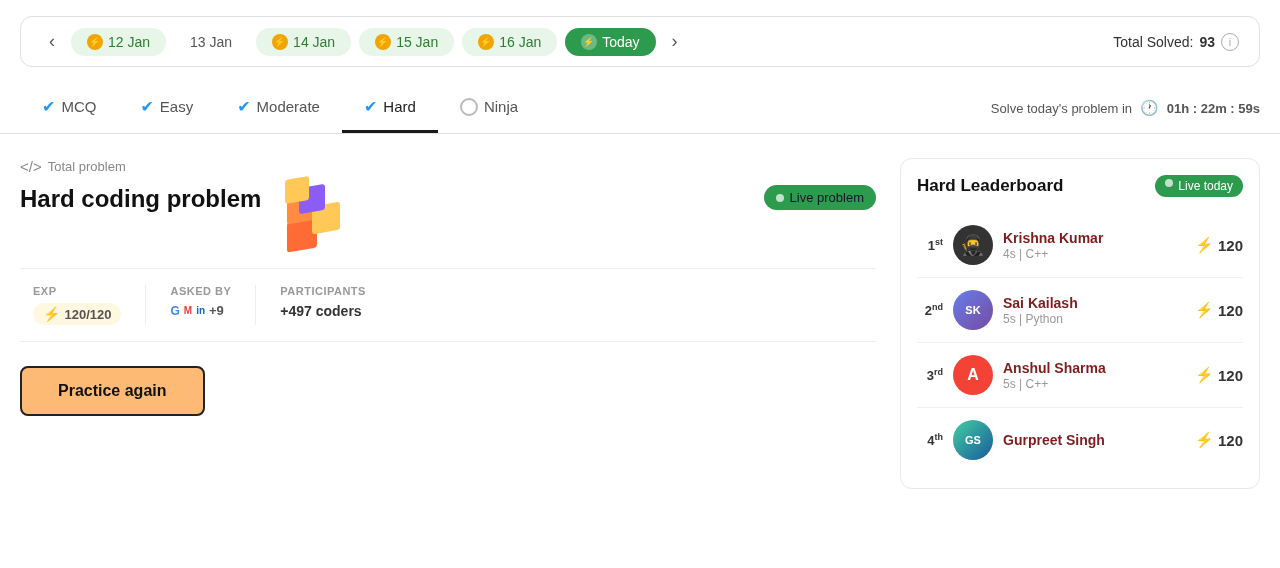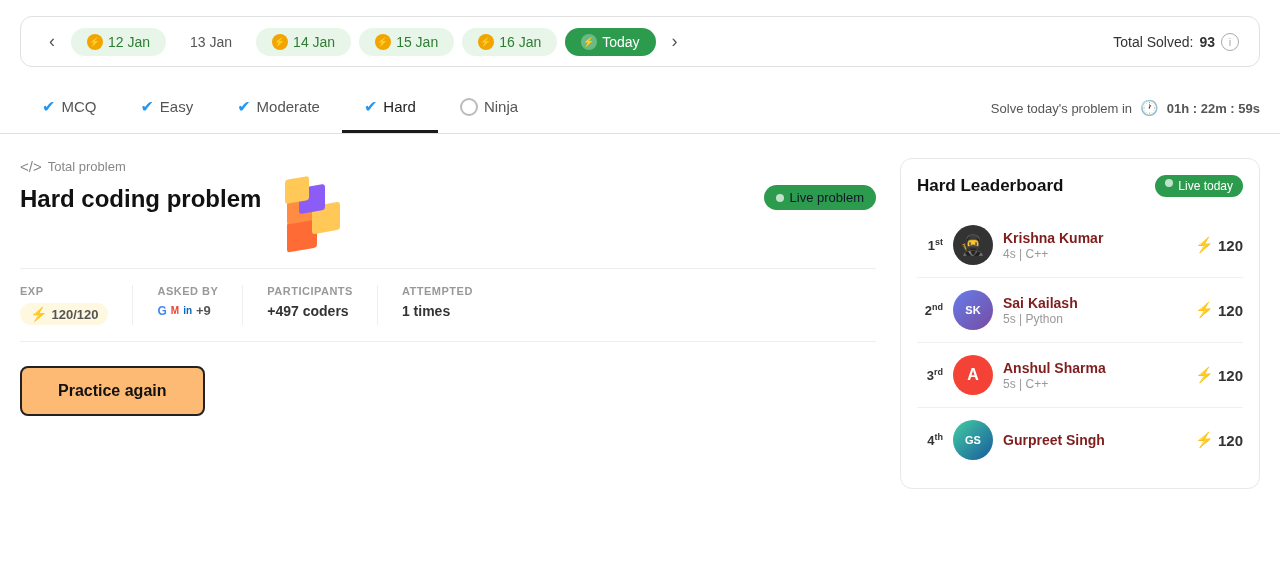--- a/index.html
+++ b/index.html
@@ -45,21 +45,21 @@
     .problem-title { font-size: 24px; font-weight: 700; color: #111; }
     .live-badge {
       background: #2d9b4e; color: #0f172a; border-radius: 20px; padding: 5px 12px;
       font-size: 13px; font-weight: 500; display: flex; align-items: center; gap: 6px;
     }
     .live-dot { width: 8px; height: 8px; border-radius: 50%; background: rgba(255,255,255,0.7); animation: pulse 1.5s infinite; }
     @keyframes pulse { 0%,100%{opacity:1} 50%{opacity:0.4} }
 
     .problem-meta { display: flex; gap: 0; border-top: 1px solid #eee; border-bottom: 1px solid #eee; padding: 16px 0; margin-bottom: 24px; }
     .meta-item { padding: 0 24px; border-right: 1px solid #eee; }
-    .meta-item:first-child { padding-left: 0; }
+    .meta-item:first-child { padding-left: 0; margin-left: 13px; }
     .meta-item:last-child { border-right: none; }
     .meta-label { font-size: 11px; color: #999; font-weight: 600; text-transform: uppercase; margin-bottom: 6px; letter-spacing: 0.5px; }
     .meta-value { font-size: 14px; font-weight: 600; color: #333; display: flex; align-items: center; gap: 4px; }
     .exp-badge { background: #fff8e1; border-radius: 20px; padding: 3px 10px; display: flex; align-items: center; gap: 4px; font-size: 13px; font-weight: 600; color: #555; }
     .bolt-icon { color: #f0a500; font-size: 14px; }
     .asked-icons { display: flex; align-items: center; gap: 4px; }
     .plus-more { font-size: 13px; color: #555; }
 
     .practice-btn {
       border: 2px solid #222; background: #fdba74; color: #111; padding: 14px 36px;
@@ -222,24 +222,20 @@
           </div>
           <span class="plus-more">+9</span>
         </div>
       </div>
 
       <div class="meta-item">
         <div class="meta-label">Participants</div>
         <div class="meta-value">+497 coders</div>
       </div>
 
-      <div class="meta-item">
-        <div class="meta-label">Attempted</div>
-        <div class="meta-value">1 times</div>
-      </div>
     </div>
 
     <button class="practice-btn">Practice again</button>
 
   </div>
 
   <div class="leaderboard">
     <div class="lb-header">
       <span class="lb-title">Hard Leaderboard</span>
       <div class="live-today-badge">

